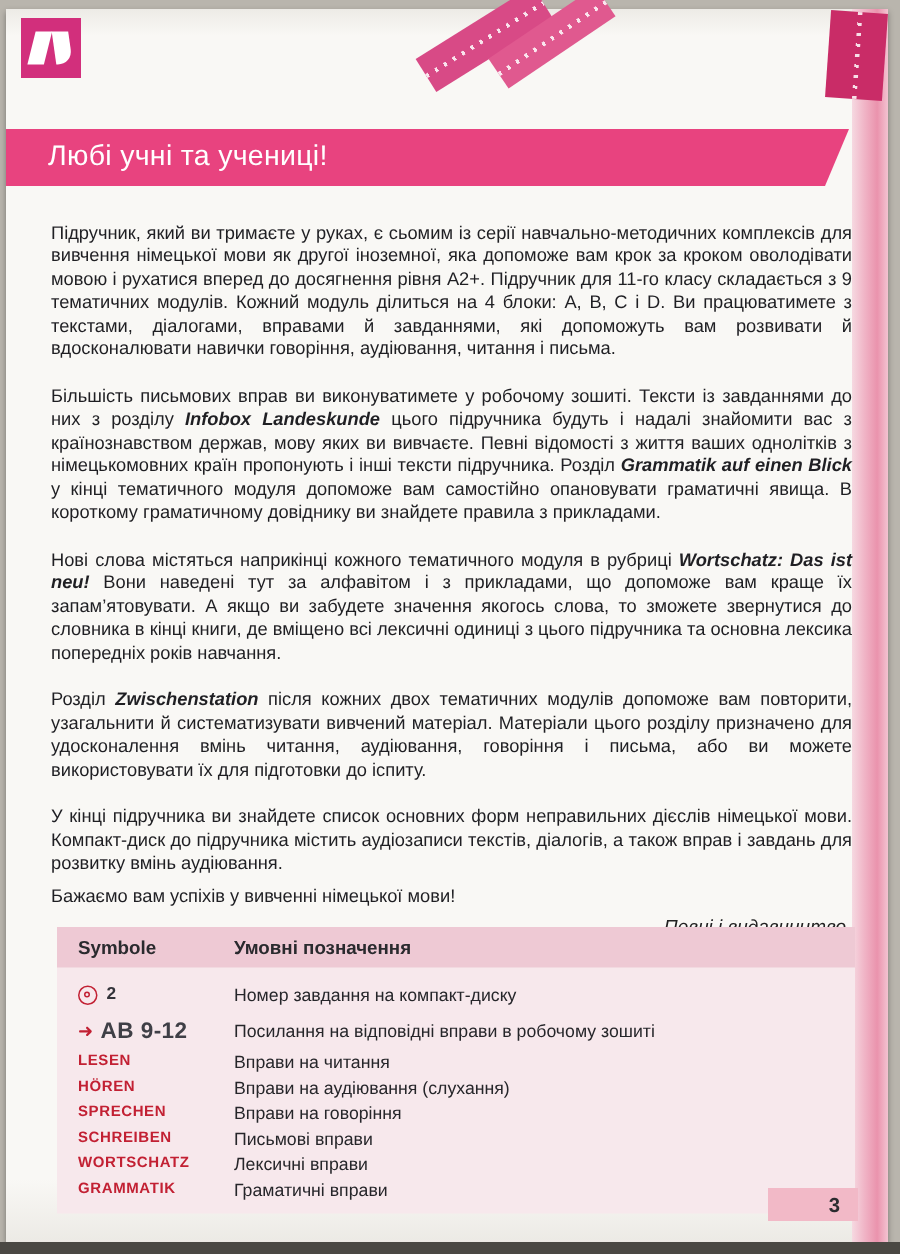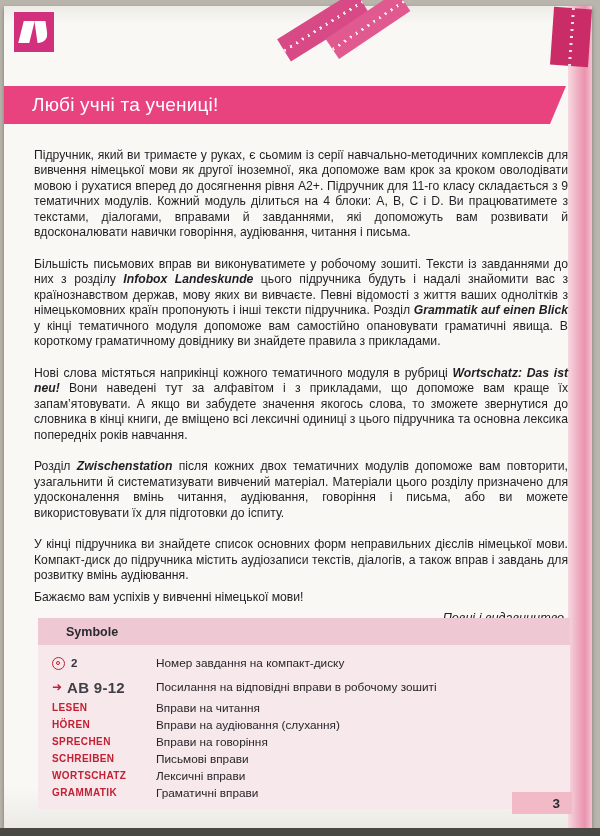--- a/index.html
+++ b/index.html
@@ -43,21 +43,21 @@
   }
   
   .body-text{position:absolute;left:30px;top:126px;width:534px;color:#1f1f23;}
   .para{margin:16px 0 6px;font-size:12.2px;line-height:1.27;text-align:justify;}
   .para .bi{font-weight:bold;font-style:italic;}
   .closing{margin:2px 0 0;font-size:12.2px;line-height:1.27;}
   .signature{margin:6px 4px 0 0;font-size:12.6px;font-style:italic;text-align:right;color:#222;}
   
   .symbols{position:absolute;left:34px;top:612px;width:532px;background:#f7e8ec;padding-bottom:8px;}
   .symbols-header{display:flex;align-items:center;height:27px;background:#eec9d4;font-weight:bold;font-size:12.5px;color:#2a2a2e;}
-  .symbols-header .c1{width:104px;padding-left:28px;}
+  .symbols-header .c1{width:104px;padding-left:14px;}
   .symbols-header .c2{flex:1;}
   .sym-rows{padding-top:6px;}
   .sym-row{display:flex;align-items:center;min-height:15px;padding:1px 0;}
   .sym-row.iconrow{min-height:22px;}
   .sym-cell{width:104px;padding-left:14px;display:flex;align-items:center;}
   .sym-desc{flex:1;font-size:11.8px;color:#26262a;}
   .skill-label{color:#c22033;font-weight:bold;font-size:10px;letter-spacing:.4px;}
   .cd-icon{width:13px;height:13px;border-radius:50%;border:1.5px solid #c22033;position:relative;display:inline-block;margin-right:6px;box-sizing:border-box;}
   .cd-icon::after{content:'';position:absolute;left:3px;top:3px;width:4px;height:4px;border-radius:50%;border:1px solid #c22033;box-sizing:border-box;}
   .cd-num{color:#33333a;font-weight:bold;font-size:11.5px;}
@@ -94,20 +94,21 @@
         <p class="para"><span>Розділ </span><span class="bi">Zwischenstation</span><span> після кожних двох тематичних модулів допоможе вам повторити, узагальнити й систематизувати вивчений матеріал. Матеріали цього розділу призначено для удосконалення вмінь читання, аудіювання, говоріння і письма, або ви можете використовувати їх для підготовки до іспиту.</span></p>
         <p class="para"><span>У кінці підручника ви знайдете список основних форм неправильних дієслів німецької мови. Компакт-диск до підручника містить аудіозаписи текстів, діалогів, а також вправ і завдань для розвитку вмінь аудіювання.</span></p>
       </div>
     <p class="closing">Бажаємо вам успіхів у вивченні німецької мови!</p>
     <p class="signature">Певні і видавництво</p>
   </div>
 
   <div class="symbols">
     <div class="symbols-header">
       <div class="c1">Symbole</div>
+      <div class="c2">Умовні позначення</div>
     </div>
     <div class="sym-rows">
         <div class="sym-row iconrow">
           <div class="sym-cell">
             <span class="cd-icon"></span>
             <span class="cd-num">2</span>
           </div>
           <div class="sym-desc">Номер завдання на компакт-диску</div>
         </div>
         <div class="sym-row iconrow">

